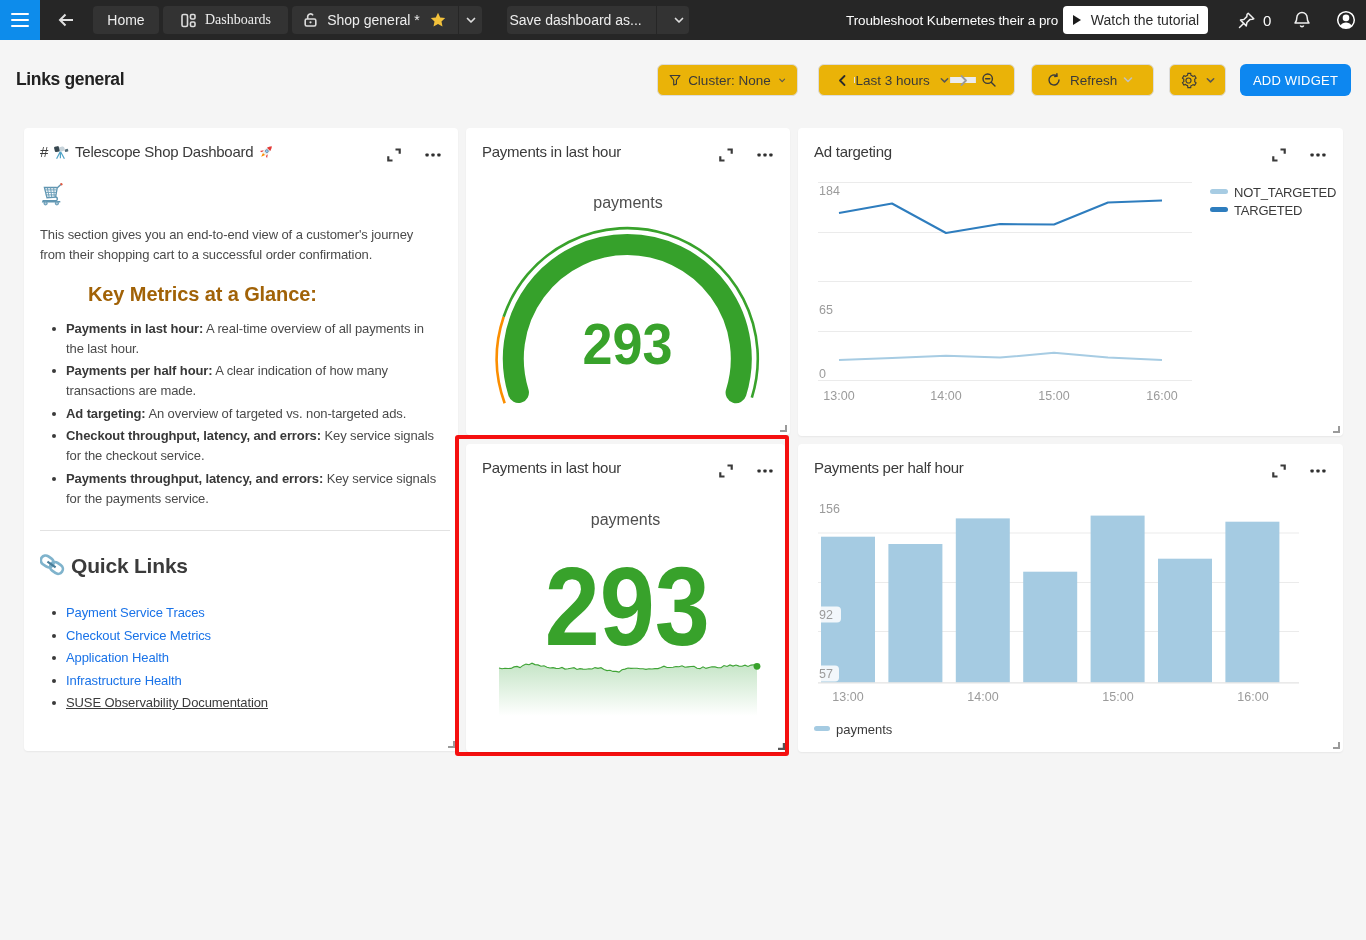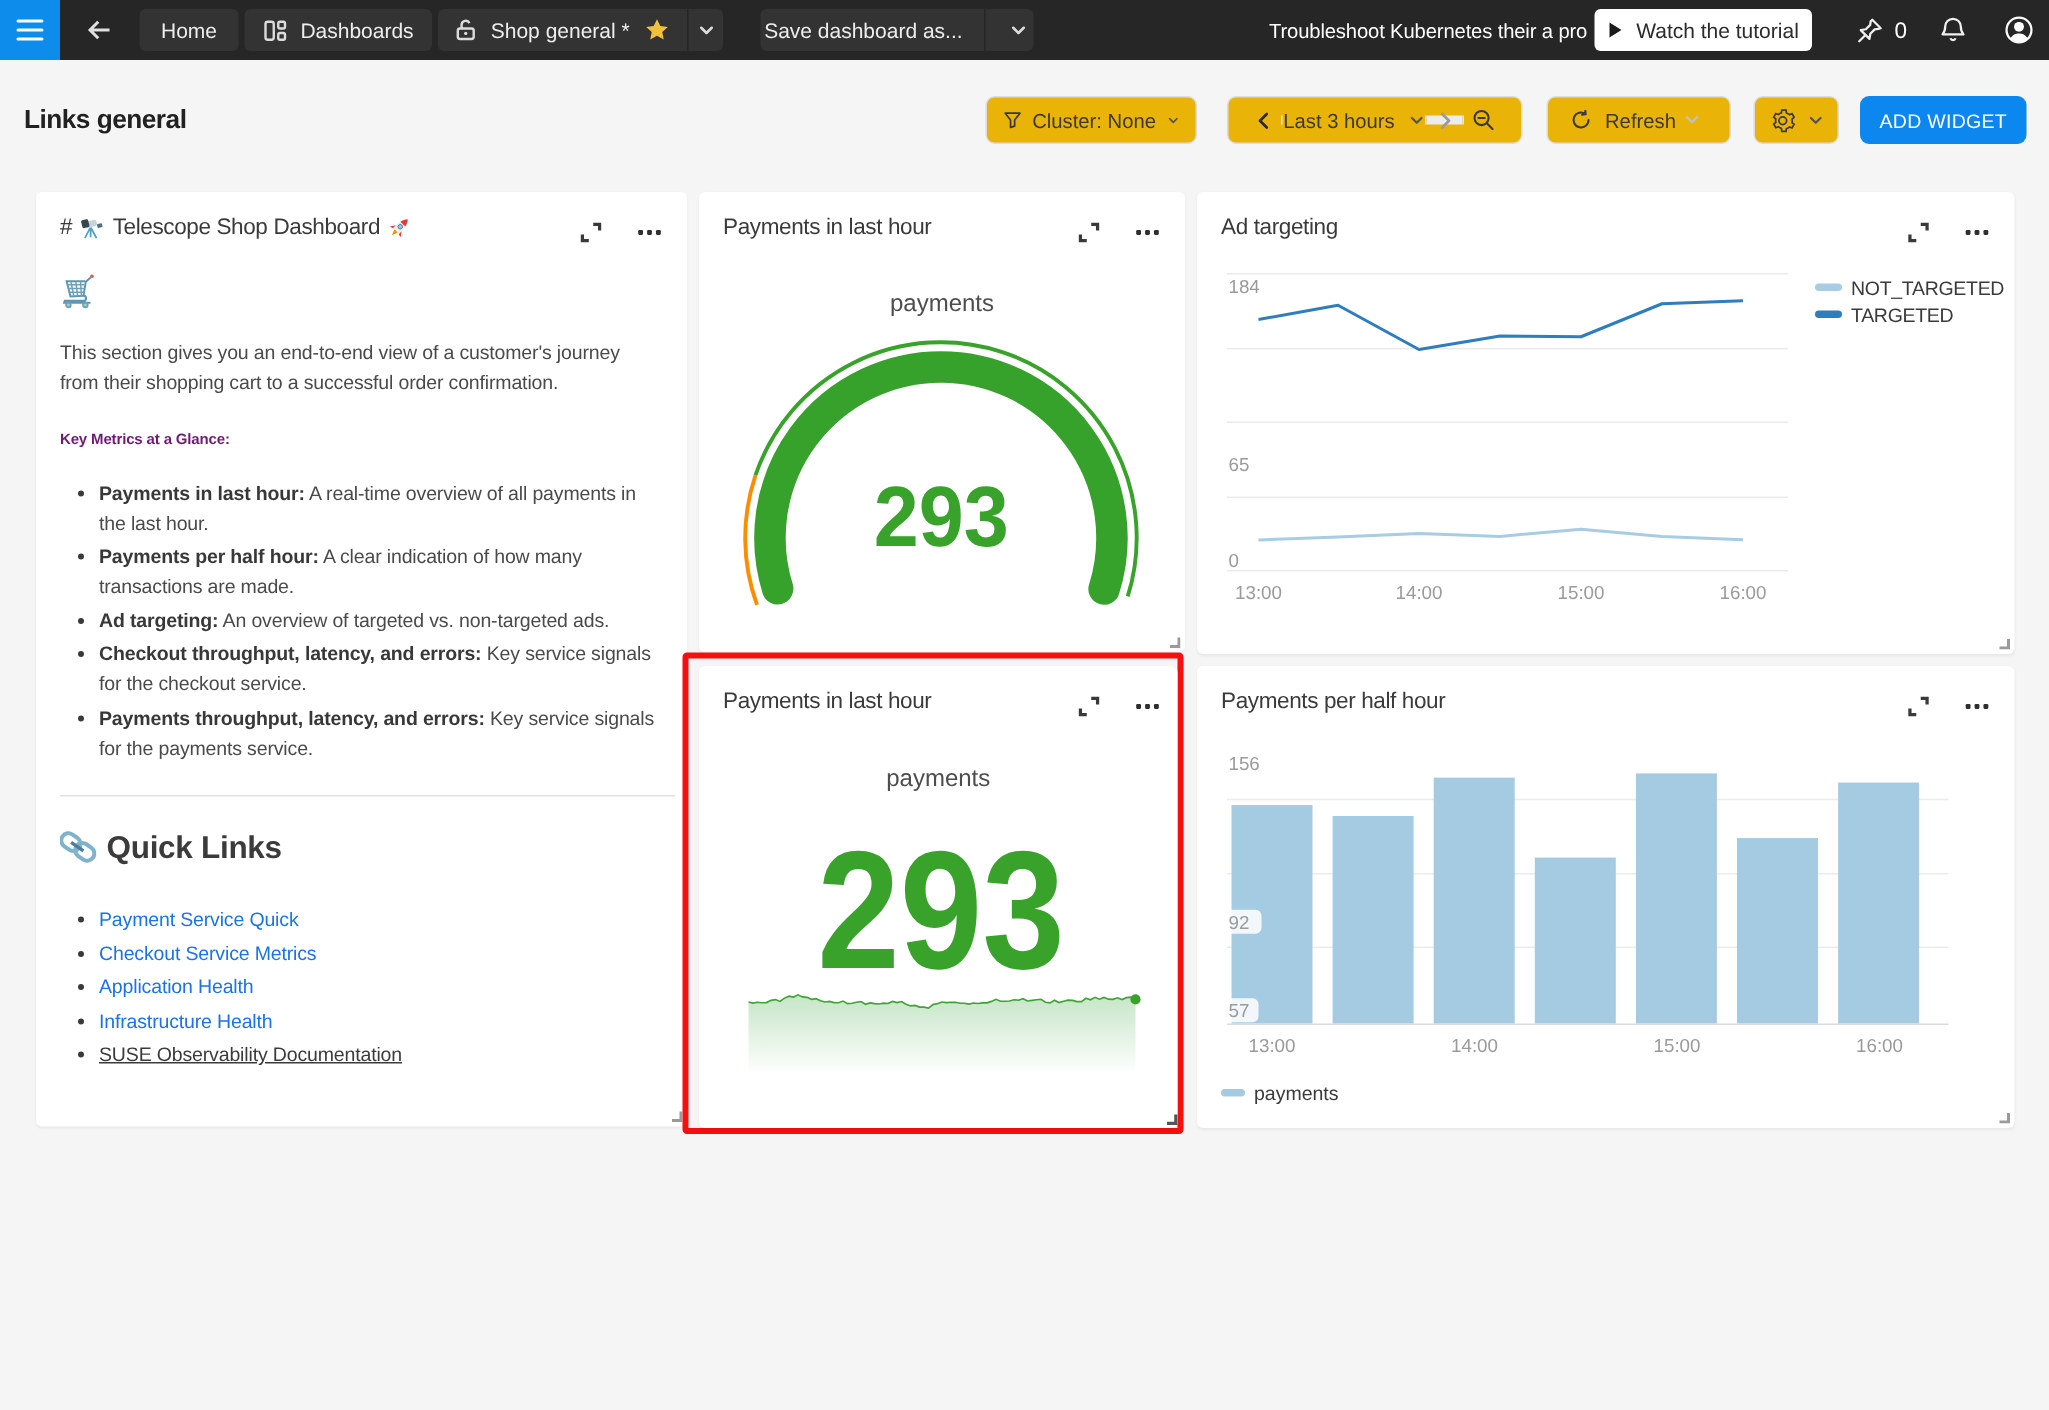--- a/index.html
+++ b/index.html
@@ -19,21 +19,21 @@
 .segdiv { width:1px; height:100%; background:#e3e3e3; }
 
 .card { position:absolute; background:#fff; border-radius:4px; box-shadow:0 1px 2px rgba(0,0,0,0.06); }
 .ctitle { position:absolute; left:16px; top:15px; font-size:15px; color:#3a3a3a; letter-spacing:-0.25px; }
 .cico1 { position:absolute; width:16px; height:16px; top:19px; }
 .cico2 { position:absolute; width:16px; height:16px; top:19px; }
 .rhandle { position:absolute; right:3px; bottom:3px; width:8px; height:8px; }
 
 #md { position:absolute; left:16px; top:40px; width:410px; color:#4a4a4a; font-size:13px; letter-spacing:-0.1px; white-space:nowrap; }
 #md h1 { font-size:19px; color:#3b3b3b; margin-top:13px; margin-bottom:20px; height:24px; line-height:24px; letter-spacing:-0.2px; display:flex; align-items:center; gap:6px;}
-#md h3 { font-size:10px; color:#701a75; line-height:20px; margin-bottom:15px; letter-spacing:-0.1px; }
+#md h3 { font-size:20px; color:#a16207; line-height:20px; margin-bottom:15px; letter-spacing:-0.1px;margin-left:48px; }
 #md p { line-height:20px; margin-bottom:18.5px; color:#4a4a4a; }
 #md ul { list-style:none; }
 #md li { position:relative; padding-left:26px; line-height:20px; margin-bottom:2.5px; }
 #md li:before { content:""; position:absolute; left:12px; top:8px; width:4px; height:4px; border-radius:50%; background:#3a3a3a; }
 #md b { color:#383838; }
 #md hr { border:none; border-top:1px solid #e2e2e2; margin:21px 0 0 0; }
 #md h2 { font-size:21px; color:#3b3b3b; height:26px; line-height:26px; margin-top:22px; margin-bottom:24.5px; letter-spacing:-0.2px; display:flex; align-items:center; gap:5px; }
 #md a { color:#1a73e8; }
 .l5 { color:#3b3b3b !important; text-decoration:underline !important; }
 </style>
@@ -44,21 +44,21 @@
 <div id="topbar">
   <div id="burger">
         <div style="top:13px"></div>
         <div style="top:19px"></div>
         <div style="top:25px"></div>
       </div>
   <svg class="abs" style="left:57px;top:11px" width="18" height="18" viewBox="0 0 18 18">
         <path d="M16 9 H3 M8.5 3.5 L3 9 l5.5 5.5" fill="none" stroke="#e0e0e0" stroke-width="2"></path>
       </svg>
   <div class="tab" style="left:93px; width:66px;">Home</div>
-  <div class="tab" style="left:163px; width:125px;">
+  <div class="tab" style="left:163px; width:125px;font-family:Liberation Serif, serif;">
     <svg width="17" height="17" viewBox="0 0 17 17">
           <rect x="2" y="2.5" width="5.5" height="12" rx="1.5" fill="none" stroke="#dcdcdc" stroke-width="1.6"></rect>
           <rect x="10.5" y="2.5" width="4.5" height="4.5" rx="1.2" fill="none" stroke="#dcdcdc" stroke-width="1.6"></rect>
           <rect x="10.5" y="10" width="4.5" height="4.5" rx="1.2" fill="none" stroke="#dcdcdc" stroke-width="1.6"></rect>
         </svg>
     <span>Dashboards</span>
   </div>
   <div class="tab" style="left:292px; width:190px; gap:0; white-space:nowrap;">
     <div style="display:flex; align-items:center; gap:9px; width:166px; justify-content:center;">
     <svg width="15" height="16" viewBox="0 0 15 16">
@@ -232,21 +232,21 @@
       <svg width="26" height="23" viewBox="0 0 26 23">
             <g fill="none" stroke="#7fb3cc" stroke-width="2.7" transform="rotate(-55 12 11.5)">
               <rect x="7.8" y="-1.5" width="9.6" height="13.5" rx="4.8"></rect>
               <rect x="7.8" y="9.8" width="9.6" height="13.5" rx="4.8"></rect>
               <path d="M12.6 5.5 v10" stroke="#4a7e9a" stroke-width="2.2"></path>
             </g>
           </svg>
       <span>Quick Links</span>
     </h2>
     <ul class="links">
-      <li><a>Payment Service Quick</a></li>
+      <li><a>Payment Service Traces</a></li>
       <li><a>Checkout Service Metrics</a></li>
       <li><a>Application Health</a></li>
       <li><a>Infrastructure Health</a></li>
       <li><a class="l5">SUSE Observability Documentation</a></li>
     </ul>
   </div>
   <svg class="rhandle" width="8" height="8" viewBox="0 0 8 8">
         <path d="M1 7 H7 V1" fill="none" stroke="#9a9a9a" stroke-width="2"></path>
       </svg>
 </div>

